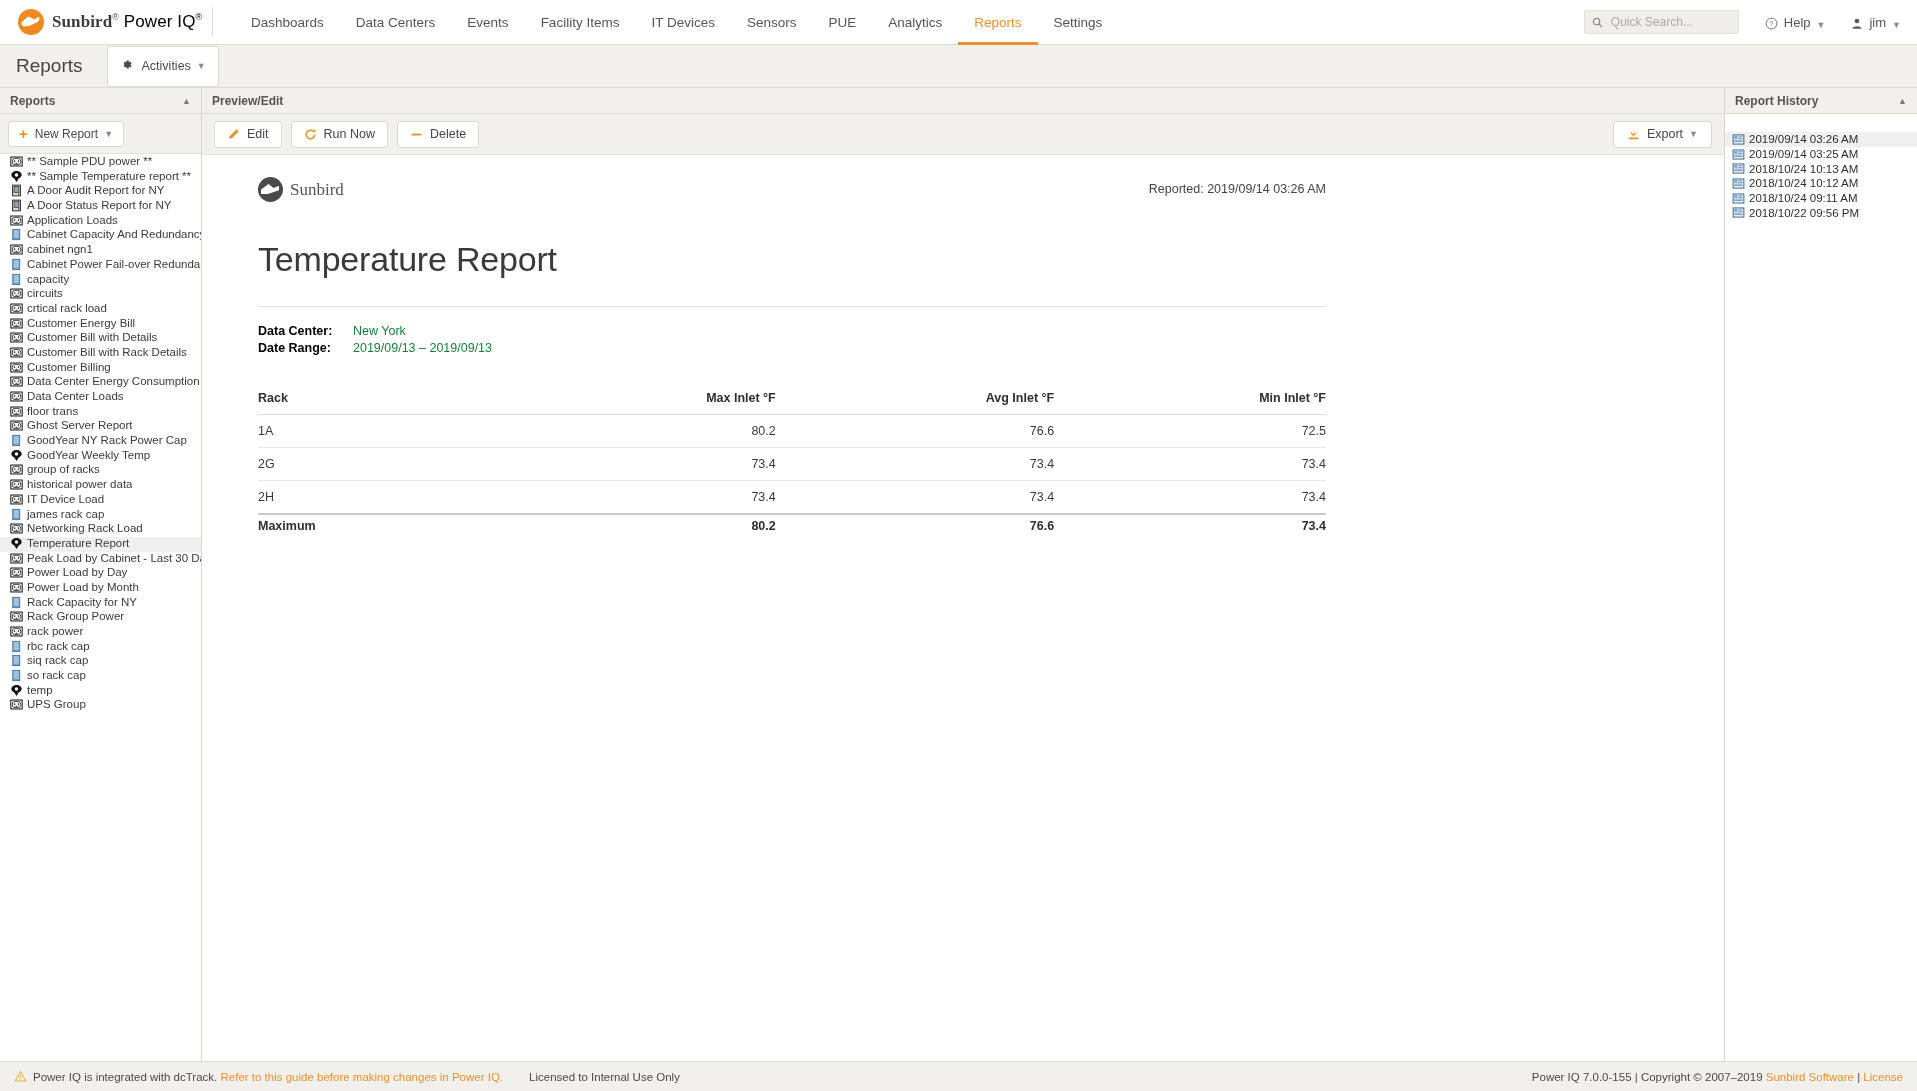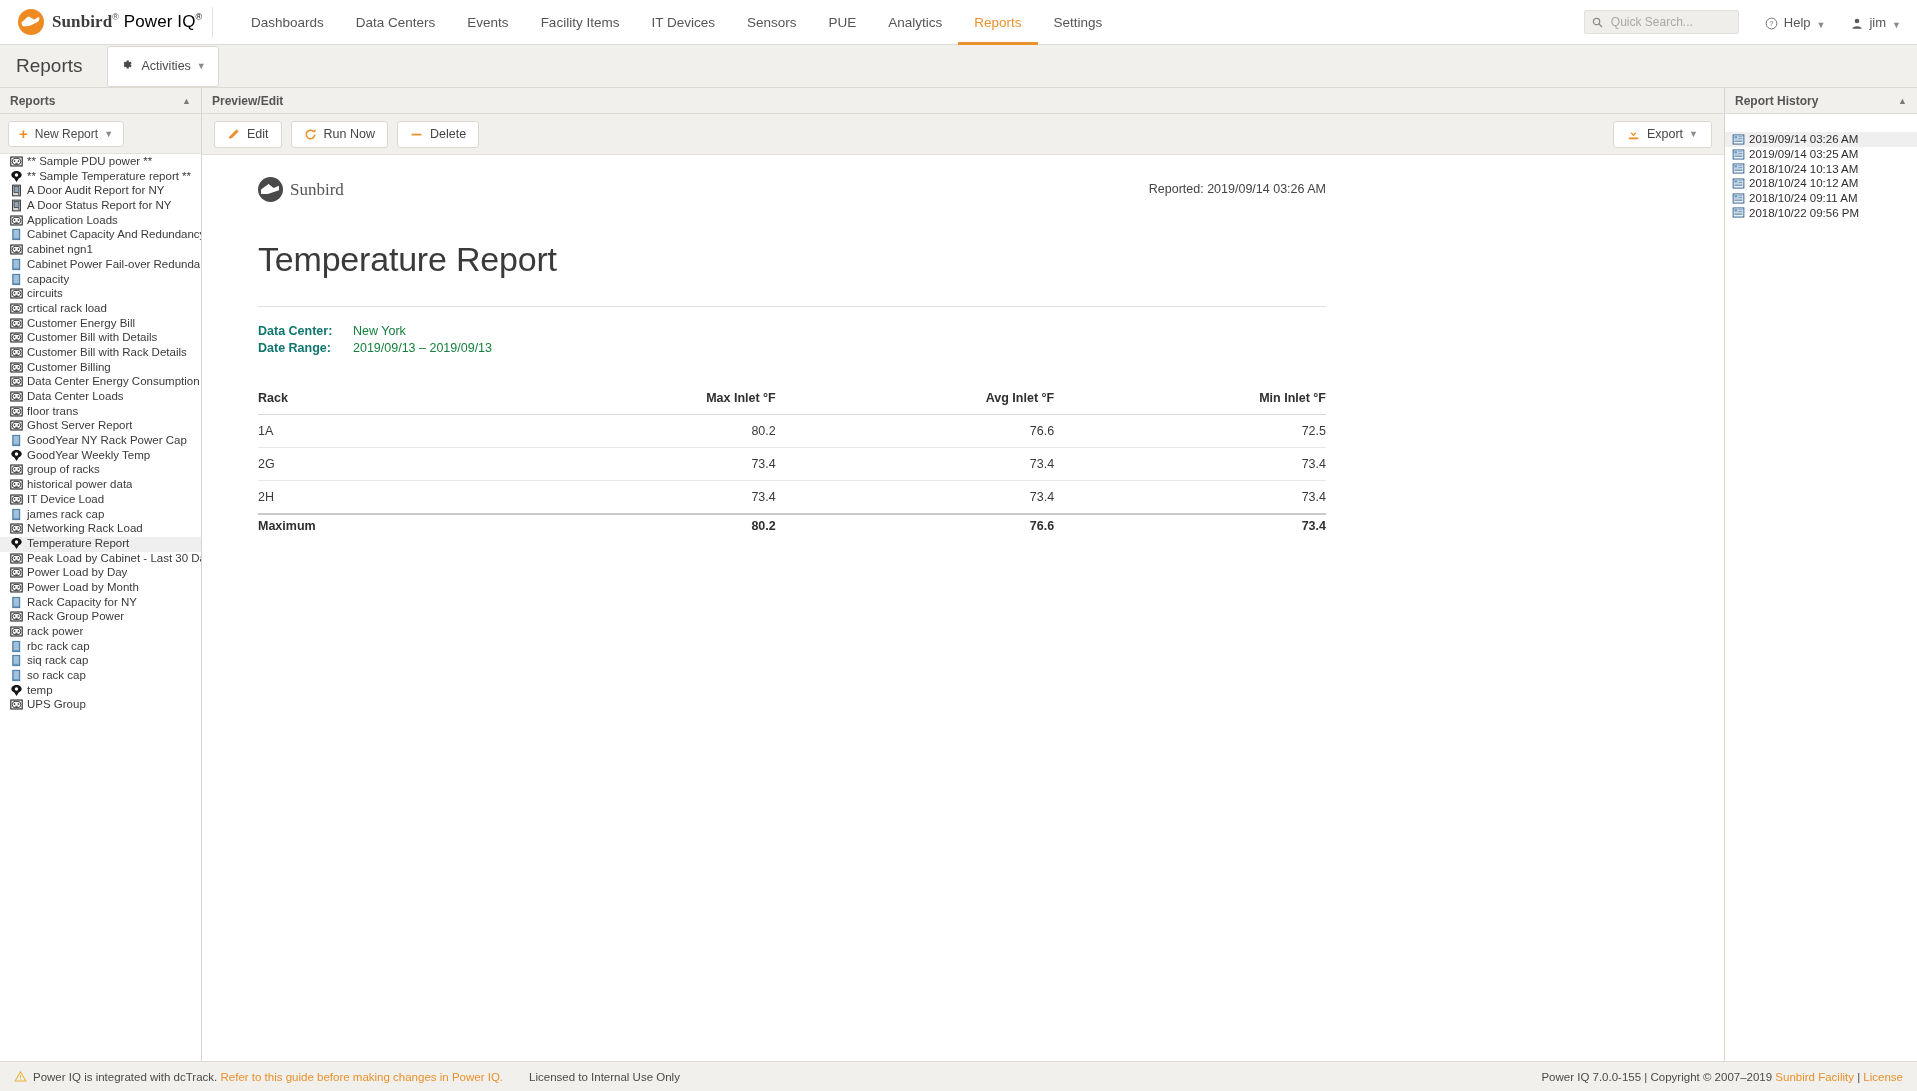--- a/index.html
+++ b/index.html
@@ -132,21 +132,21 @@
   .sb-mark:before {
     content:""; position:absolute; left:3px; top:7px; width:18px; height:10px; background:#ffffff;
     clip-path: polygon(0% 55%, 42% 0%, 70% 40%, 100% 18%, 100% 62%, 38% 100%, 0% 100%);
   }
   .sb-name { font-family: "Liberation Serif", serif; font-size: 17px; color: #555555; }
   .reported { margin-left: auto; font-size: 12.5px; color: #444444; padding-top: 5px; }
   .rpt-title { font-size: 34px; font-weight: 400; color: #3a3a3a; margin: 38px 0 0 0; letter-spacing: -0.2px; }
   .rpt-rule { border-top: 1px solid #e2e2e2; margin-top: 27px; }
   .meta { margin-top: 16px; font-size: 12.5px; color: #3d3d3d; }
   .meta-row { display: flex; line-height: 17px; }
-  .meta-k { width: 95px; font-weight: 700; color: #0f766e; }
+  .meta-k { width: 95px; font-weight: 700; color: #000000; }
   .meta-v { color: #15803d; }
   .data-table { width: 100%; border-collapse: collapse; margin-top: 28px; font-size: 12.5px; }
   .data-table th {
     text-align: right; font-weight: 700; color: #2f2f2f; padding: 6px 0 9px 0;
     border-bottom: 1px solid #dadada;
   }
   .data-table th.first, .data-table td.first { text-align: left; }
   .data-table td { text-align: right; padding: 9px 0 9px 0; border-bottom: 1px solid #e6e6e6; color: #3a3a3a; }
   .data-table tr.total td { font-weight: 700; border-bottom: none; border-top: 2px solid #c9c9c9; color: #2f2f2f; padding-top: 4px;}
 
@@ -884,15 +884,15 @@
     <span class="warn">
       <svg width="13" height="13" viewBox="0 0 16 16">
           <path fill="none" stroke="#e8b53a" stroke-width="1.3" d="M8 2.2L14.6 13.6H1.4z"></path>
           <rect x="7.4" y="6.4" width="1.2" height="3.6" fill="#e8b53a"></rect>
           <rect x="7.4" y="10.8" width="1.2" height="1.2" fill="#e8b53a"></rect>
         </svg>
     </span>
     <span>Power IQ is integrated with dcTrack.</span>&nbsp;
     <a>Refer to this guide before making changes in Power IQ.</a>
     <span class="licensed">Licensed to Internal Use Only</span>
-    <span class="right"><span>Power IQ 7.0.0-155 | Copyright © 2007–2019 </span><a>Sunbird Facility</a><span> | </span><a>License</a></span>
+    <span class="right"><span>Power IQ 7.0.0-155 | Copyright © 2007–2019 </span><a>Sunbird Software</a><span> | </span><a>License</a></span>
   </div>
 </div>
 
 </body></html>

